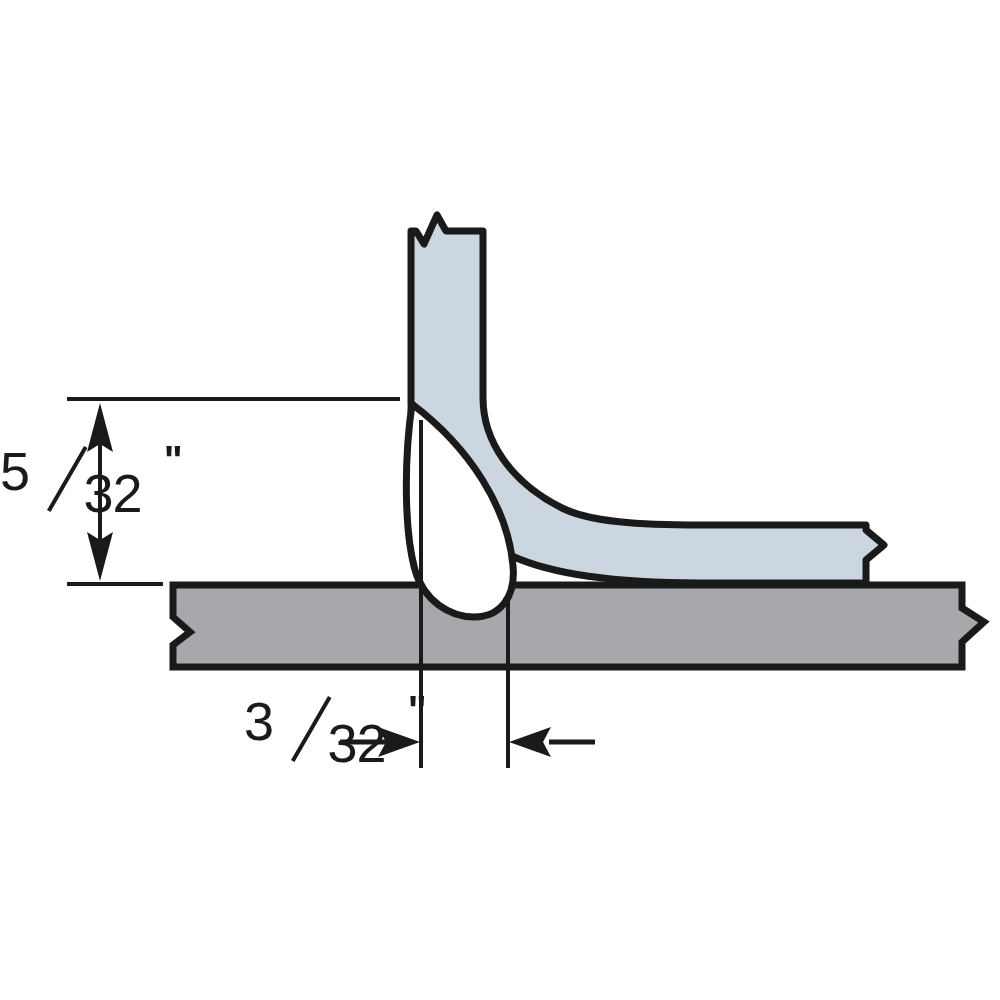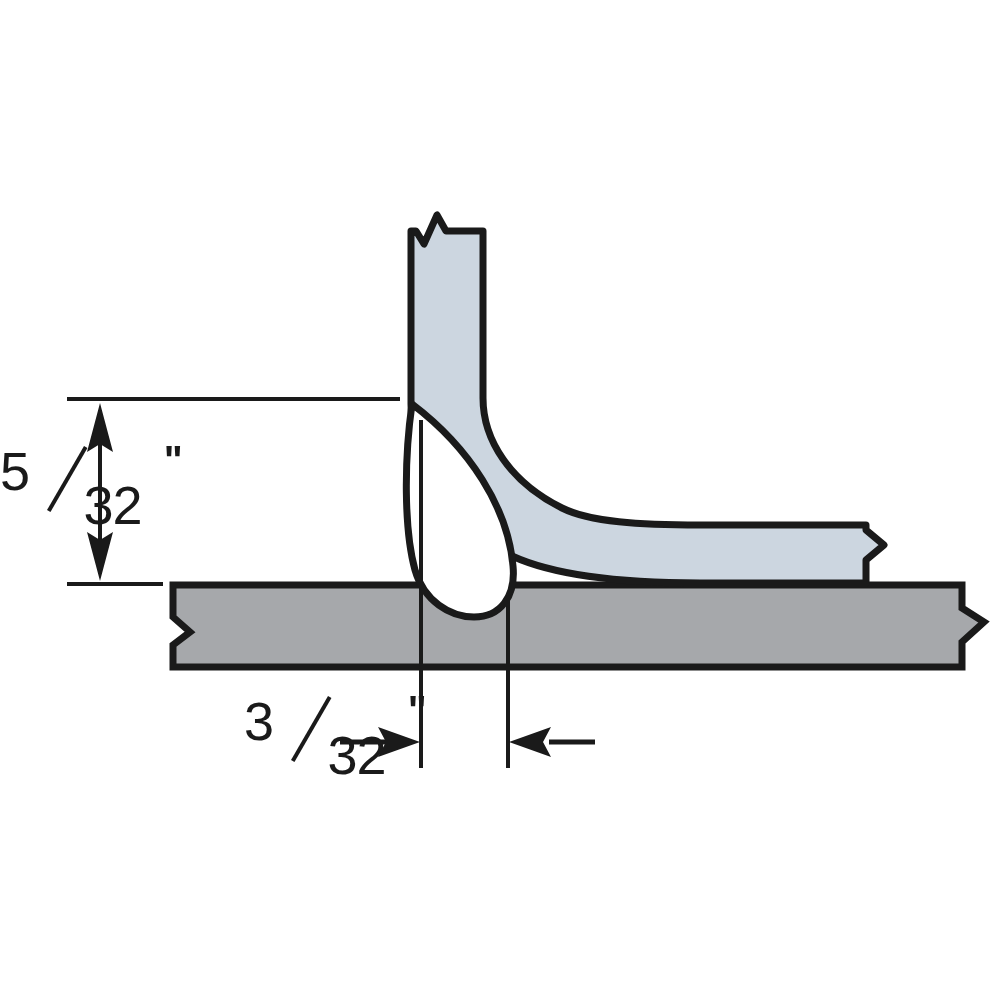--- a/index.html
+++ b/index.html
@@ -56,21 +56,21 @@
     bottom: -6px;
     width: 4px;
     height: 74px;
     background: #1a1a1a;
     transform: rotate(30deg);
     transform-origin: bottom left;
   }
   .frac .den {
     position: relative;
     left: -4px;
-    top: 20px;
+    top: 8px;
     font-size: 54px;
   }
   .frac .inch {
     position: relative;
     top: -30px;
     left: 2px;
     font-size: 40px;
     font-weight: 700;
     letter-spacing: 0px;
   }

